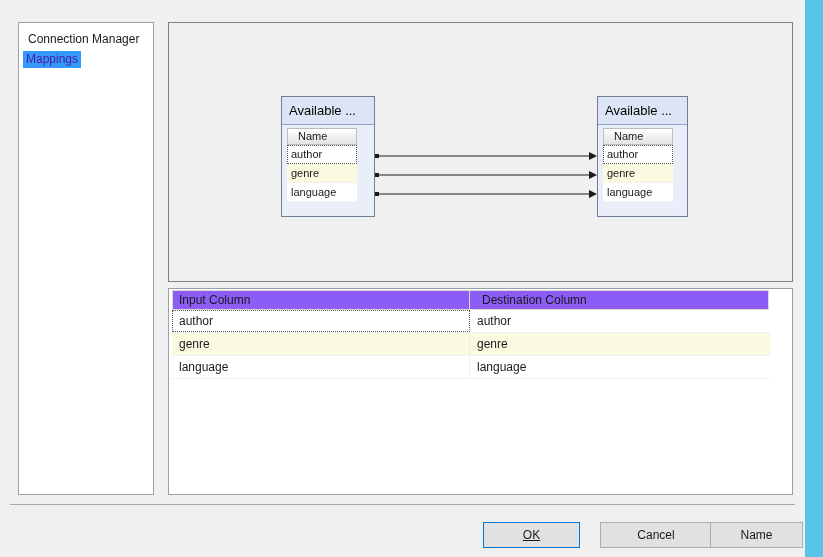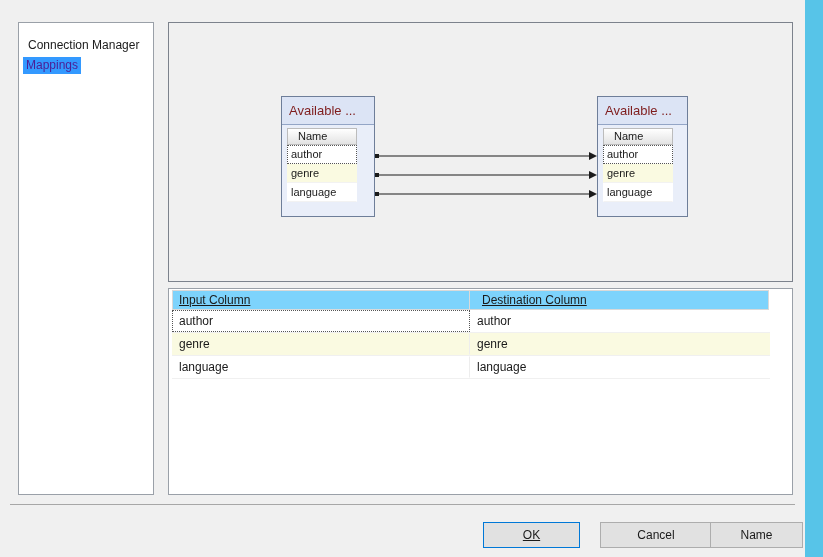--- a/index.html
+++ b/index.html
@@ -11,49 +11,49 @@
     overflow:hidden;
   }
   .stage { position:relative; width:823px; height:557px; background:#f0f0f0; overflow:hidden; }
 
   
   .accent-strip { position:absolute; left:805px; top:0; width:18px; height:557px; }
 
   
   .sidebar { position:absolute; left:18px; top:22px; width:136px; height:473px;
     background:#ffffff; border:1px solid #9aa0a8; }
-  .sidebar-item { font-size:12px; line-height:15px; margin:14px 0 0 6px; width:fit-content; padding:1px 3px; cursor:default; }
+  .sidebar-item { font-size:12px; line-height:15px; margin:8px 0 0 6px; width:fit-content; padding:1px 3px; cursor:default; }
   .sidebar-item.selected { margin-top:3px; margin-left:4px; color:#4c1d95; }
 
   
   .diagram-panel { position:absolute; left:168px; top:22px; width:625px; height:260px;
     background:#f0f0f0; border:1px solid #7c828c; }
 
   .avail-table { position:absolute; background:#e9eef9; border:1px solid #6e7e99; }
   .avail-table.src  { left:112px; top:73px; width:94px; height:121px; }
   .avail-table.dest { left:428px; top:73px; width:91px; height:121px; }
   .avail-title { height:28px; line-height:27px; padding-left:7px; background:#dce4f5;
-    border-bottom:1px solid #93a5c6; font-size:13px; color:#7f1d1d; white-space:nowrap; overflow:hidden; }
+    border-bottom:1px solid #93a5c6; font-size:13px; color:#000000; white-space:nowrap; overflow:hidden; }
   .avail-list { position:absolute; left:5px; top:31px; width:70px; background:#ffffff; }
   .avail-name { height:17px; line-height:15px; padding-left:10px; font-size:11px;
     background:linear-gradient(#ffffff,#e3e3e3); border:1px solid #bcbcbc; }
   .avail-row { height:19px; line-height:17px; padding-left:3px; font-size:11px;
     background:#ffffff; border:1px solid transparent; border-bottom:1px solid #f2f2f2; }
   .avail-row.focused { border:1px dotted #555; }
   .avail-row.highlighted { background:#fafae1; }
 
   .arrows { position:absolute; left:0; top:0; }
 
   
   .grid-panel { position:absolute; left:168px; top:288px; width:625px; height:207px;
     background:#ffffff; border:1px solid #9aa0a8; }
   .grid { position:absolute; left:3px; top:1px; width:598px; }
   .grid-header-row { display:flex; }
   .grid-header { height:20px; font-size:12px; line-height:18px; padding-left:6px;
-    background:#7dd3fc; border:1px solid #d9d9d9;text-decoration:underline; }
+    background:#8b5cf6; border:1px solid #d9d9d9; }
   .grid-header.col-dest { margin-left:-1px;padding-left:12px; }
   .grid-row { display:flex; height:23px; border-bottom:1px solid #f0f0f0; background:#ffffff; }
   .grid-row.highlighted { background:#fafae1; }
   .grid-cell { font-size:12px; line-height:21px; padding-left:6px; border:1px solid transparent; }
   .col-input { width:298px; }
   .col-dest  { width:300px; }
   .grid-cell.col-input { border-right:1px solid #ededed; }
   .grid-cell.focused { border:1px dotted #555; }
 
   

